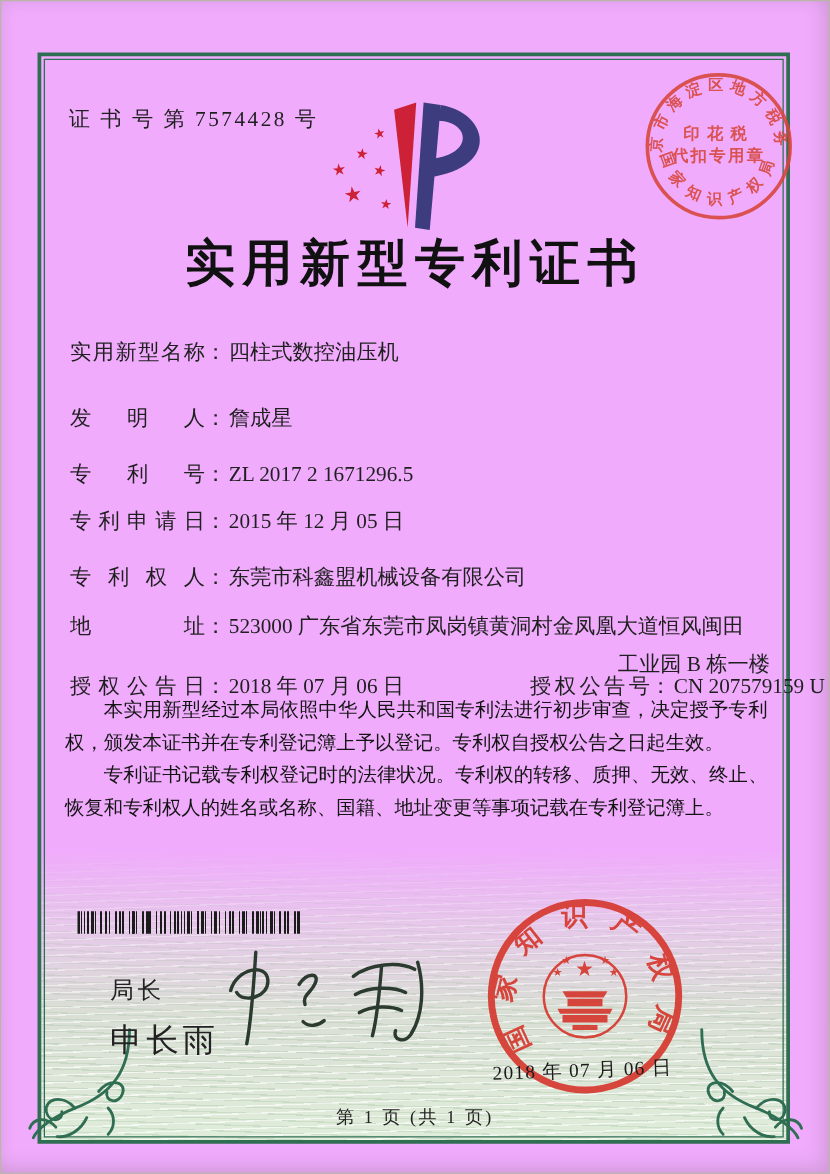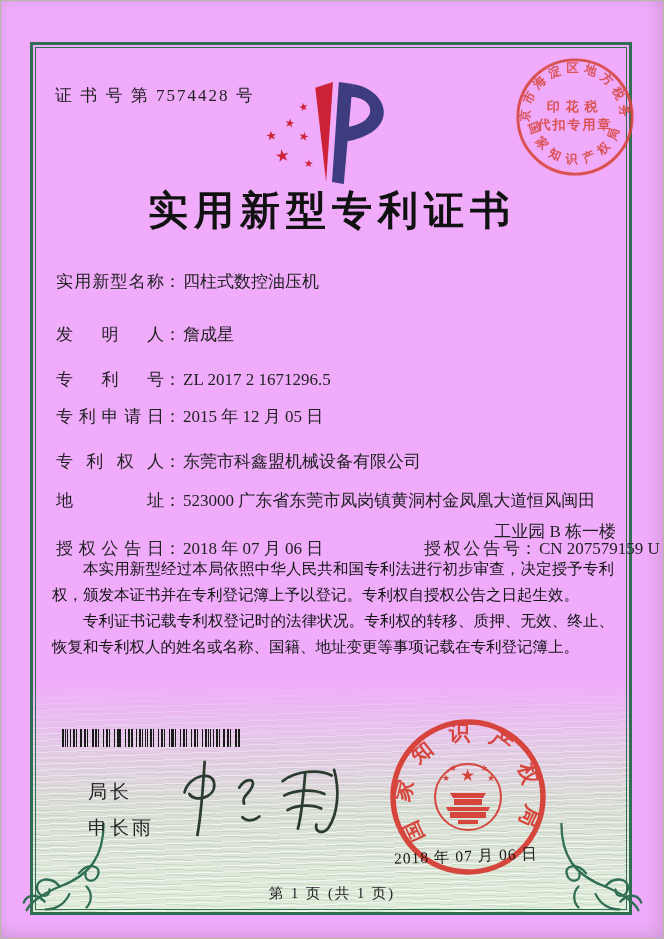--- a/index.html
+++ b/index.html
@@ -48,21 +48,21 @@
   .grant-right{position:absolute;left:368px;top:0;white-space:nowrap;}
   .grant-right .flabel{width:96px;}
   .body-text{left:52px;top:556px;width:562px;font-size:15.5px;line-height:26px;text-align:justify;color:#141414;}
   .body-text p{margin:0;text-indent:2em;}
   .barcode{left:62px;top:729px;width:178px;height:18px;z-index:3;
     background:
       repeating-linear-gradient(90deg,#1b1b1b 0 2px,transparent 2px 3px,#1b1b1b 3px 4px,transparent 4px 8px,#1b1b1b 8px 9px,transparent 9px 11px),
       repeating-linear-gradient(90deg,transparent 0 5px,#1b1b1b 5px 6px,transparent 6px 13px);
   }
   .director-title{left:88px;top:779px;font-size:19px;letter-spacing:3px;font-family:"Liberation Sans","DejaVu Sans",sans-serif;color:#222;}
-  .director-name{left:88px;top:815px;font-size:19px;letter-spacing:3px;font-family:Liberation Mono, monospace;color:#222;}
+  .director-name{left:88px;top:815px;font-size:26px;letter-spacing:3px;font-family:Liberation Mono, monospace;color:#222;}
   .seal-svg{position:absolute;left:388px;top:717px;z-index:3;opacity:.92;}
   .seal-date{left:394px;top:846px;width:160px;font-size:15.5px;letter-spacing:1px;z-index:4;transform:rotate(-2deg);color:#1a1a1a;}
   .signature-svg{position:absolute;left:162px;top:748px;z-index:3;}
   .tax-stamp-svg{position:absolute;left:514px;top:56px;z-index:3;opacity:.88;}
   .logo-svg{position:absolute;left:258px;top:80px;z-index:3;}
   .footer{left:0;top:884px;width:100%;text-align:center;font-size:14.5px;letter-spacing:2px;color:#222;}
   .stamp-arc{fill:var(--stamp-red);font-size:12.5px;font-weight:bold;letter-spacing:5px;}
   .stamp-arc-bottom{fill:var(--stamp-red);font-size:12.5px;font-weight:bold;letter-spacing:7px;}
   .stamp-center{fill:var(--stamp-red);font-size:13.5px;font-weight:bold;text-anchor:middle;}
   .seal-arc{fill:var(--seal-red);font-size:21px;font-weight:bold;letter-spacing:17px;}

